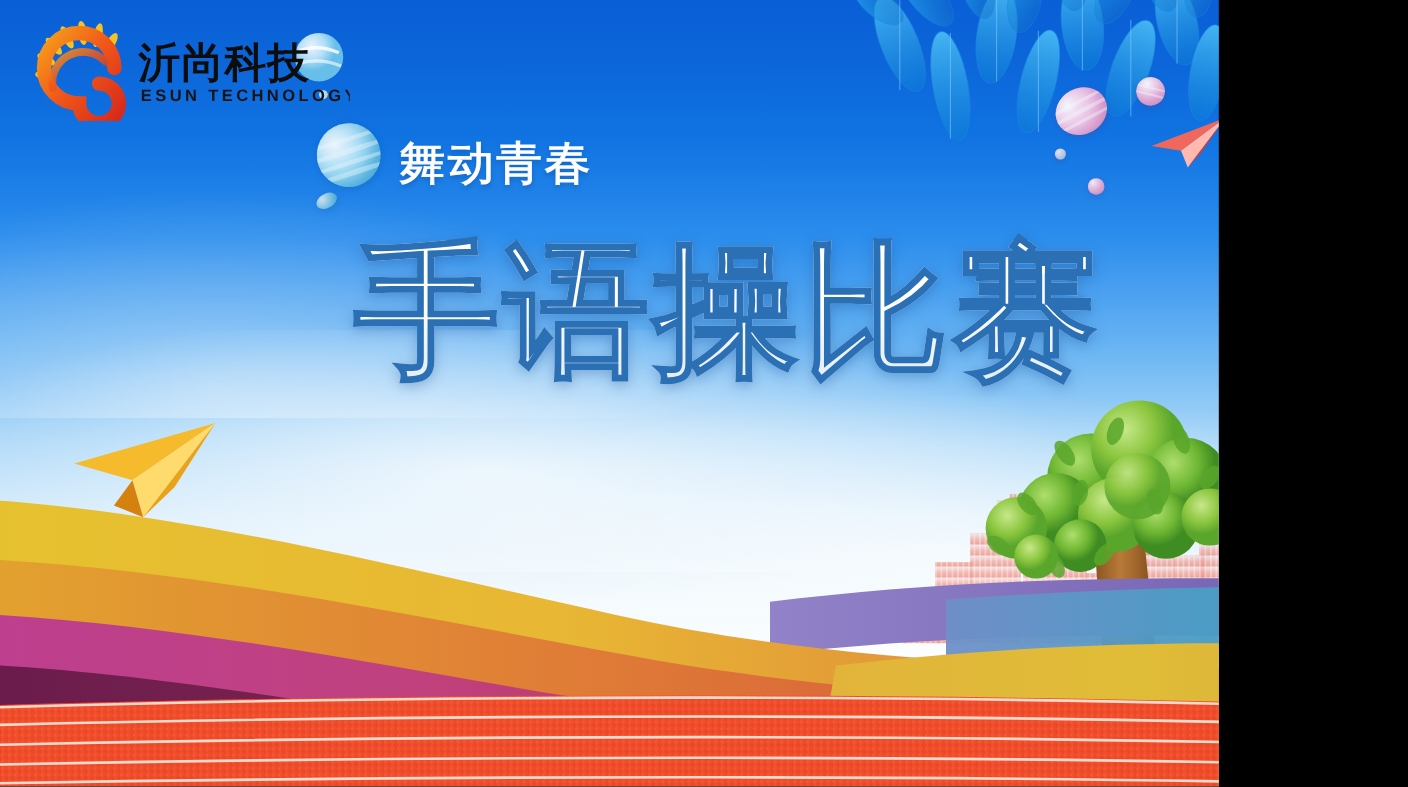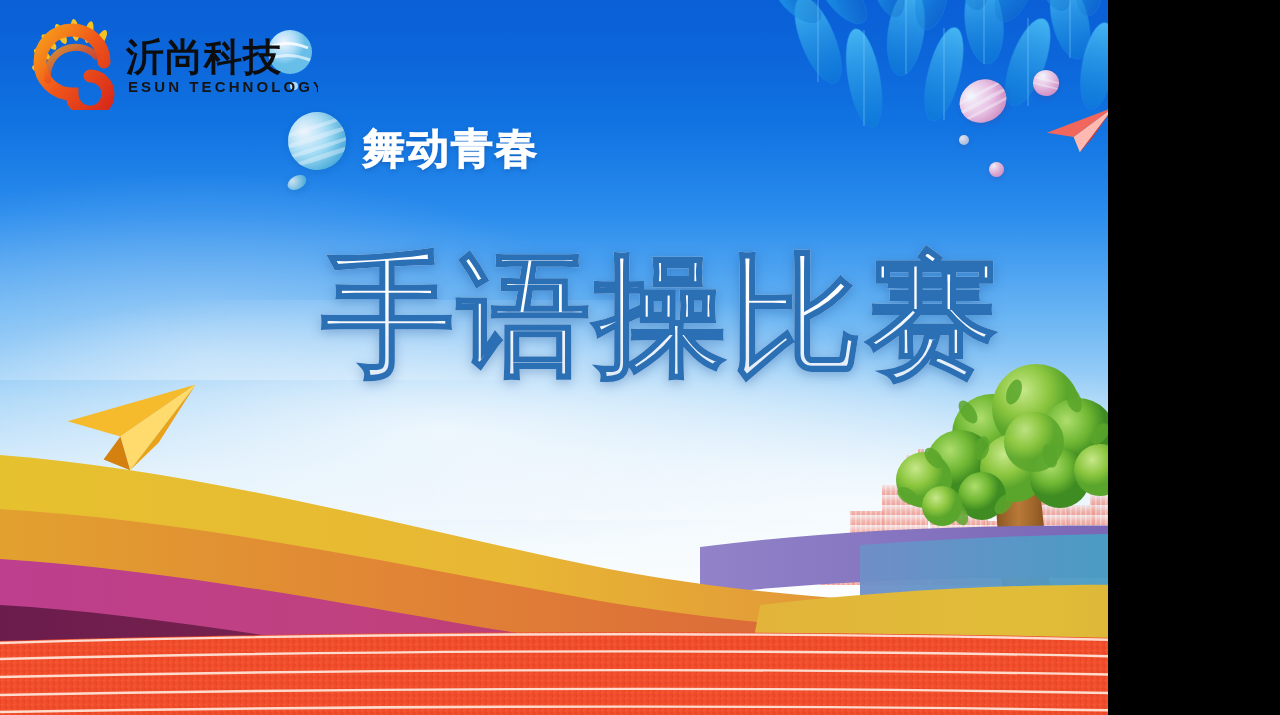--- a/index.html
+++ b/index.html
@@ -33,34 +33,33 @@
   .glow-c{top:120px;height:260px;
     background:radial-gradient(ellipse 55% 100% at 18% 90%,rgba(255,255,255,.35),rgba(255,255,255,0) 70%);}
 
   
   .logo{position:absolute;left:18px;top:18px;width:300px;height:92px;}
   .logo svg{display:block;}
 
   
   .subtitle{
     position:absolute;left:363px;top:128px;
-    font-size:42px;font-weight:bold;color:#ffffff;
+    font-size:42px;font-weight:normal;color:#ffffff;
     letter-spacing:2px;line-height:1;
     font-family:"DejaVu Sans","Liberation Sans",sans-serif;
     text-shadow:0 2px 5px rgba(8,60,140,.45);
     -webkit-text-stroke:1px rgba(255,255,255,.9);
   }
 
   
   .title-wrap{position:absolute;left:322px;top:218px;width:680px;height:150px;}
   .title{
     font-size:132px;font-weight:bold;line-height:150px;
     letter-spacing:4px;white-space:nowrap;
-    font-family:Liberation Serif, serif;
-    margin-top:24px;
+    font-family:Liberation Mono, monospace;
   }
   .title .fill{
     background:linear-gradient(180deg,#ffffff 0%,#ffffff 38%,#eef4fb 62%,#dee9f6 100%);
     -webkit-background-clip:text;background-clip:text;
     color:transparent;
     -webkit-text-stroke:2px #2b6fb5;
     paint-order:stroke fill;
     filter:drop-shadow(0 3px 6px rgba(20,70,140,.30));
   }
 

